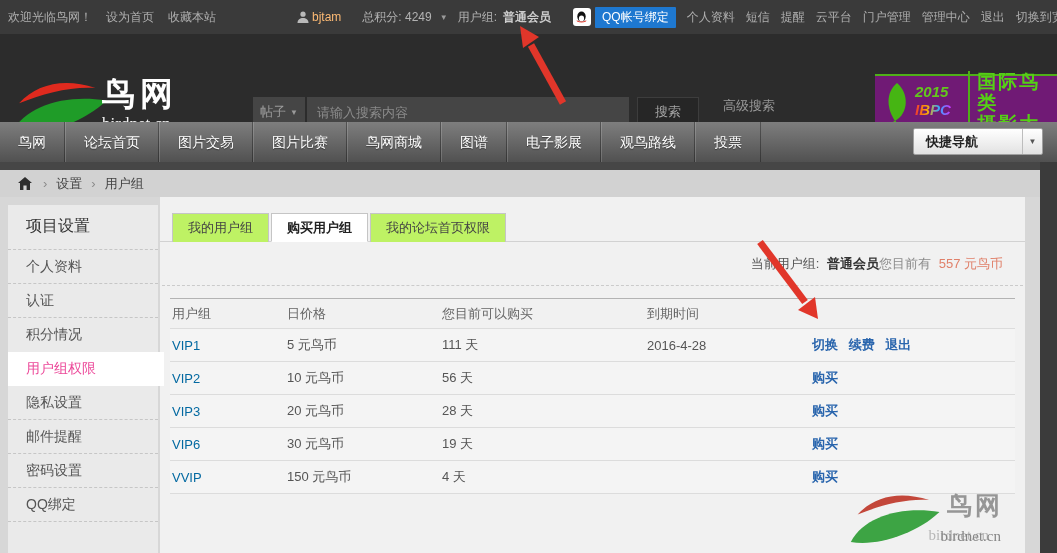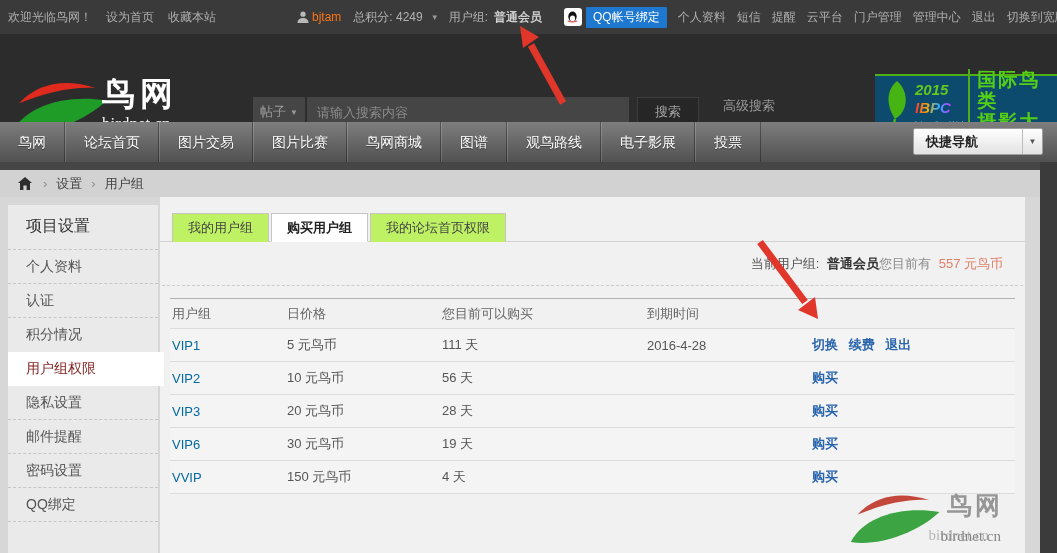--- a/index.html
+++ b/index.html
@@ -6,21 +6,21 @@
   html,body { width:1057px; height:553px; }
   body { font-family:"Liberation Sans","DejaVu Sans",sans-serif; background:#d7d7d7; overflow:hidden; }
   .stage { position:relative; width:1057px; height:553px; overflow:hidden; }
 
   
   .topbar { position:absolute; left:0; top:0; width:1057px; height:34px; background:#3a3a3a;
             display:flex; align-items:center; padding:0 8px; font-size:12px; color:#aeaeae; white-space:nowrap; }
   .topbar .tlink { margin-right:14px; cursor:pointer; }
   .tb-user { display:flex; align-items:center; margin-left:66px; }
   .tb-user > * { margin-right:6px; }
-  .uname { color:#f97316; margin-right:12px; }
+  .uname { color:#fdba74; margin-right:21px; }
   .score { color:#b2b2b2; }
   .caret { font-size:8px; color:#9a9a9a; margin:0 10px 0 2px; }
   .ug-label { color:#b2b2b2; }
   .ug-value { color:#cdcdcd; font-weight:bold; }
   .qq-wrap { display:flex; align-items:center; margin-left:16px; }
   .qq-ico { width:18px; height:18px; background:#fff; border-radius:3px; display:flex; align-items:center; justify-content:center; margin-right:4px; }
   .qq-bind { background:#1e78d0; color:#fff; padding:2px 7px; font-size:12px; border-radius:1px; cursor:pointer; }
   .tb-right { margin-left:auto; display:flex; }
   .tb-right .tlink { margin:0 0 0 11px; }
 
@@ -33,22 +33,22 @@
   .searchbar { position:absolute; left:253px; top:63px; display:flex; }
   .s-select { width:52px; height:30px; background:#454545; color:#9c9c9c; font-size:13px;
               display:flex; align-items:center; justify-content:space-between; padding:0 7px; cursor:pointer; }
   .s-select .caret { margin:0; }
   .s-input { width:322px; height:30px; background:#454545; border:0; outline:none; margin-left:2px;
              color:#7dd3fc; font-size:13px; padding:0 10px; font-family:inherit; }
   .s-input::placeholder { color:#8b8b8b; }
   .s-btn { width:62px; height:30px; margin-left:8px; background:#262626; border:1px solid #3d3d3d;
            color:#a6a6a6; font-size:13px; cursor:pointer; font-family:inherit; }
   .s-adv { margin-left:24px; color:#9a9a9a; font-size:13px; cursor:pointer; }
-  .badge { position:absolute; right:0; top:40px; width:182px; height:78px; background:#0c4a6e;
-           border-top:2px solid #4faf18; border-bottom:6px solid #6d28d9;
+  .badge { position:absolute; right:0; top:40px; width:182px; height:78px; background:#701a75;
+           border-top:2px solid #4faf18; border-bottom:2px solid #6d28d9;
            display:flex; align-items:center; padding:0 6px 0 4px; }
   .badge-leaf { flex:0 0 36px; }
   .badge-mid { width:56px; }
   .badge-year { color:#63c71d; font-weight:bold; font-style:italic; font-size:15px; }
   .badge-abbr { font-weight:bold; font-size:15px; font-style:italic;
                 background:linear-gradient(90deg,#e33,#fa0,#3af,#c3f); -webkit-background-clip:text; background-clip:text; color:transparent; }
   .badge-sub { color:#bdbdbd; font-size:6.5px; line-height:7px; margin-top:3px; }
   .badge-title { border-left:2px solid #4faf18; padding-left:7px; margin-left:4px; color:#55cf16;
                  font-size:19px; font-weight:bold; line-height:21px; letter-spacing:2px; }
 
@@ -74,21 +74,21 @@
   .home-ico { margin-right:2px; display:flex; }
 
   
   .rightstrip { position:absolute; right:0; top:162px; width:17px; height:391px; background:#3b3b3b; }
 
   .sidebar { position:absolute; left:8px; top:205px; width:150px; height:348px; background:#eaeaea; }
   .sb-title { font-size:16px; color:#333; padding:11px 0 12px 18px; border-bottom:1px dashed #c6c6c6; }
   .sb-item { height:34px; line-height:33px; padding-left:18px; font-size:14px; color:#555;
              border-bottom:1px dashed #c6c6c6; cursor:pointer; position:relative; }
   .sb-item.noline { border-bottom-color:transparent; }
-  .sb-item.active { background:#fff; width:156px; border-bottom-color:transparent; color:#7f1d1d; z-index:3; }
+  .sb-item.active { background:#fff; width:156px; border-bottom-color:transparent; color:#ec4899; z-index:3; }
 
   .panel { position:absolute; left:160px; top:197px; width:865px; height:356px; background:#f1f1f1; }
   .tabs { display:flex; padding:15px 0 0 12px; border-bottom:1px solid #d2d2d2; }
   .tab { height:29px; line-height:28px; padding:0 15px; font-size:13px; color:#444; background:#bef264;
          border:1px solid #c5c5c5; border-bottom:none; margin-right:2px; cursor:pointer; position:relative; top:1px; }
   .tab.active { background:#fff; font-weight:bold; color:#222; border-bottom:1px solid #fff; }
   .cg-row { display:flex; justify-content:flex-end; align-items:center; padding:13px 20px 12px 13px;
             border-bottom:1px dashed #cbcbcb; margin:0 2px; }
   .cg-left { font-size:13px; color:#555; }
   .cg-left b { color:#333; margin-left:4px; }
@@ -203,22 +203,22 @@
     </div>
   </div>
 
   <div class="nav">
     <div class="nav-item">鸟网</div>
     <div class="nav-item">论坛首页</div>
     <div class="nav-item">图片交易</div>
     <div class="nav-item">图片比赛</div>
     <div class="nav-item">鸟网商城</div>
     <div class="nav-item">图谱</div>
+    <div class="nav-item">电子影展</div>
     <div class="nav-item">观鸟路线</div>
-    <div class="nav-item">电子影展</div>
     <div class="nav-item">投票</div>
   </div>
   <div class="nav-strip"></div>
   <div class="quicknav">
     <span class="qn-label">快捷导航</span>
     <span class="qn-caret">▼</span>
   </div>
 
   <div class="crumb">
     <span class="home-ico">

